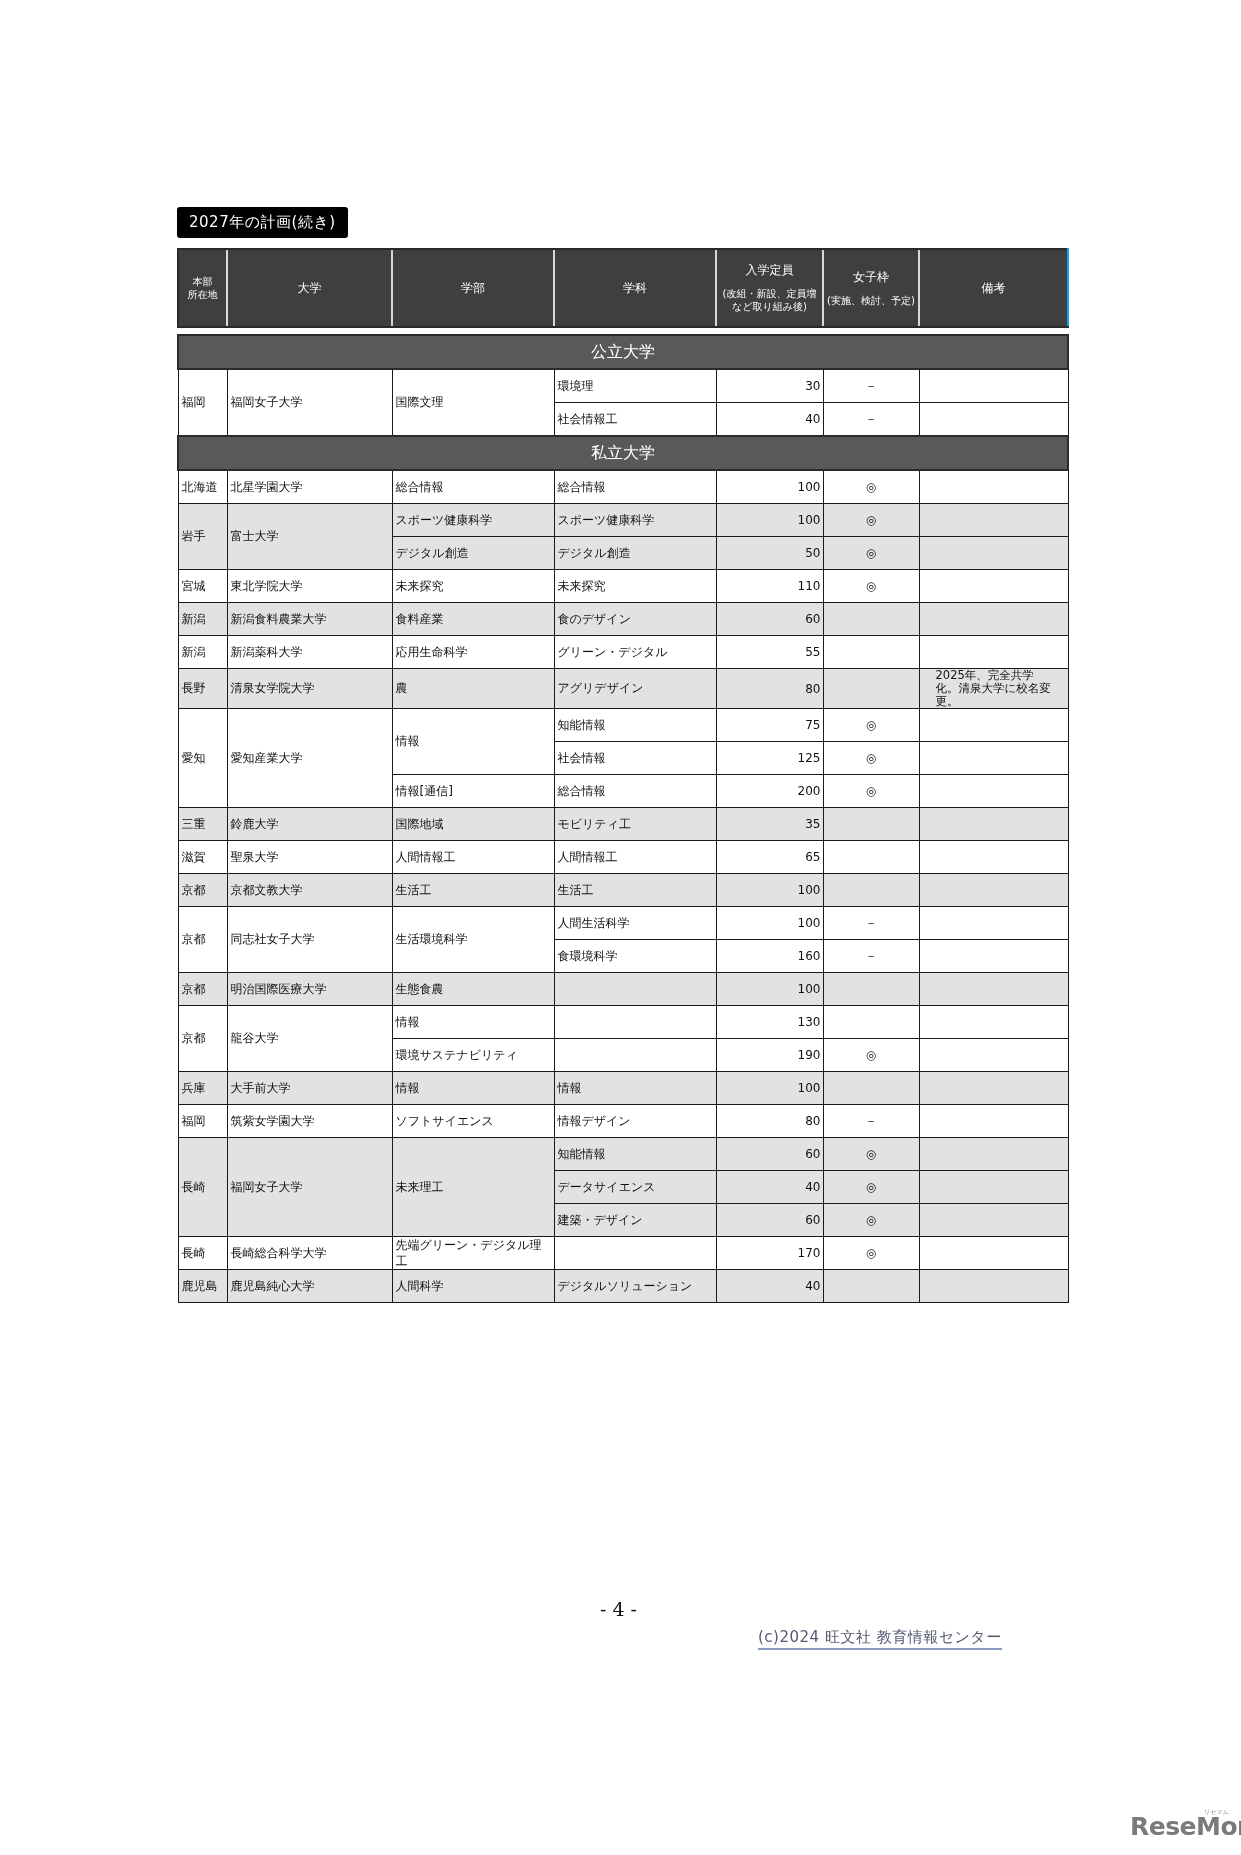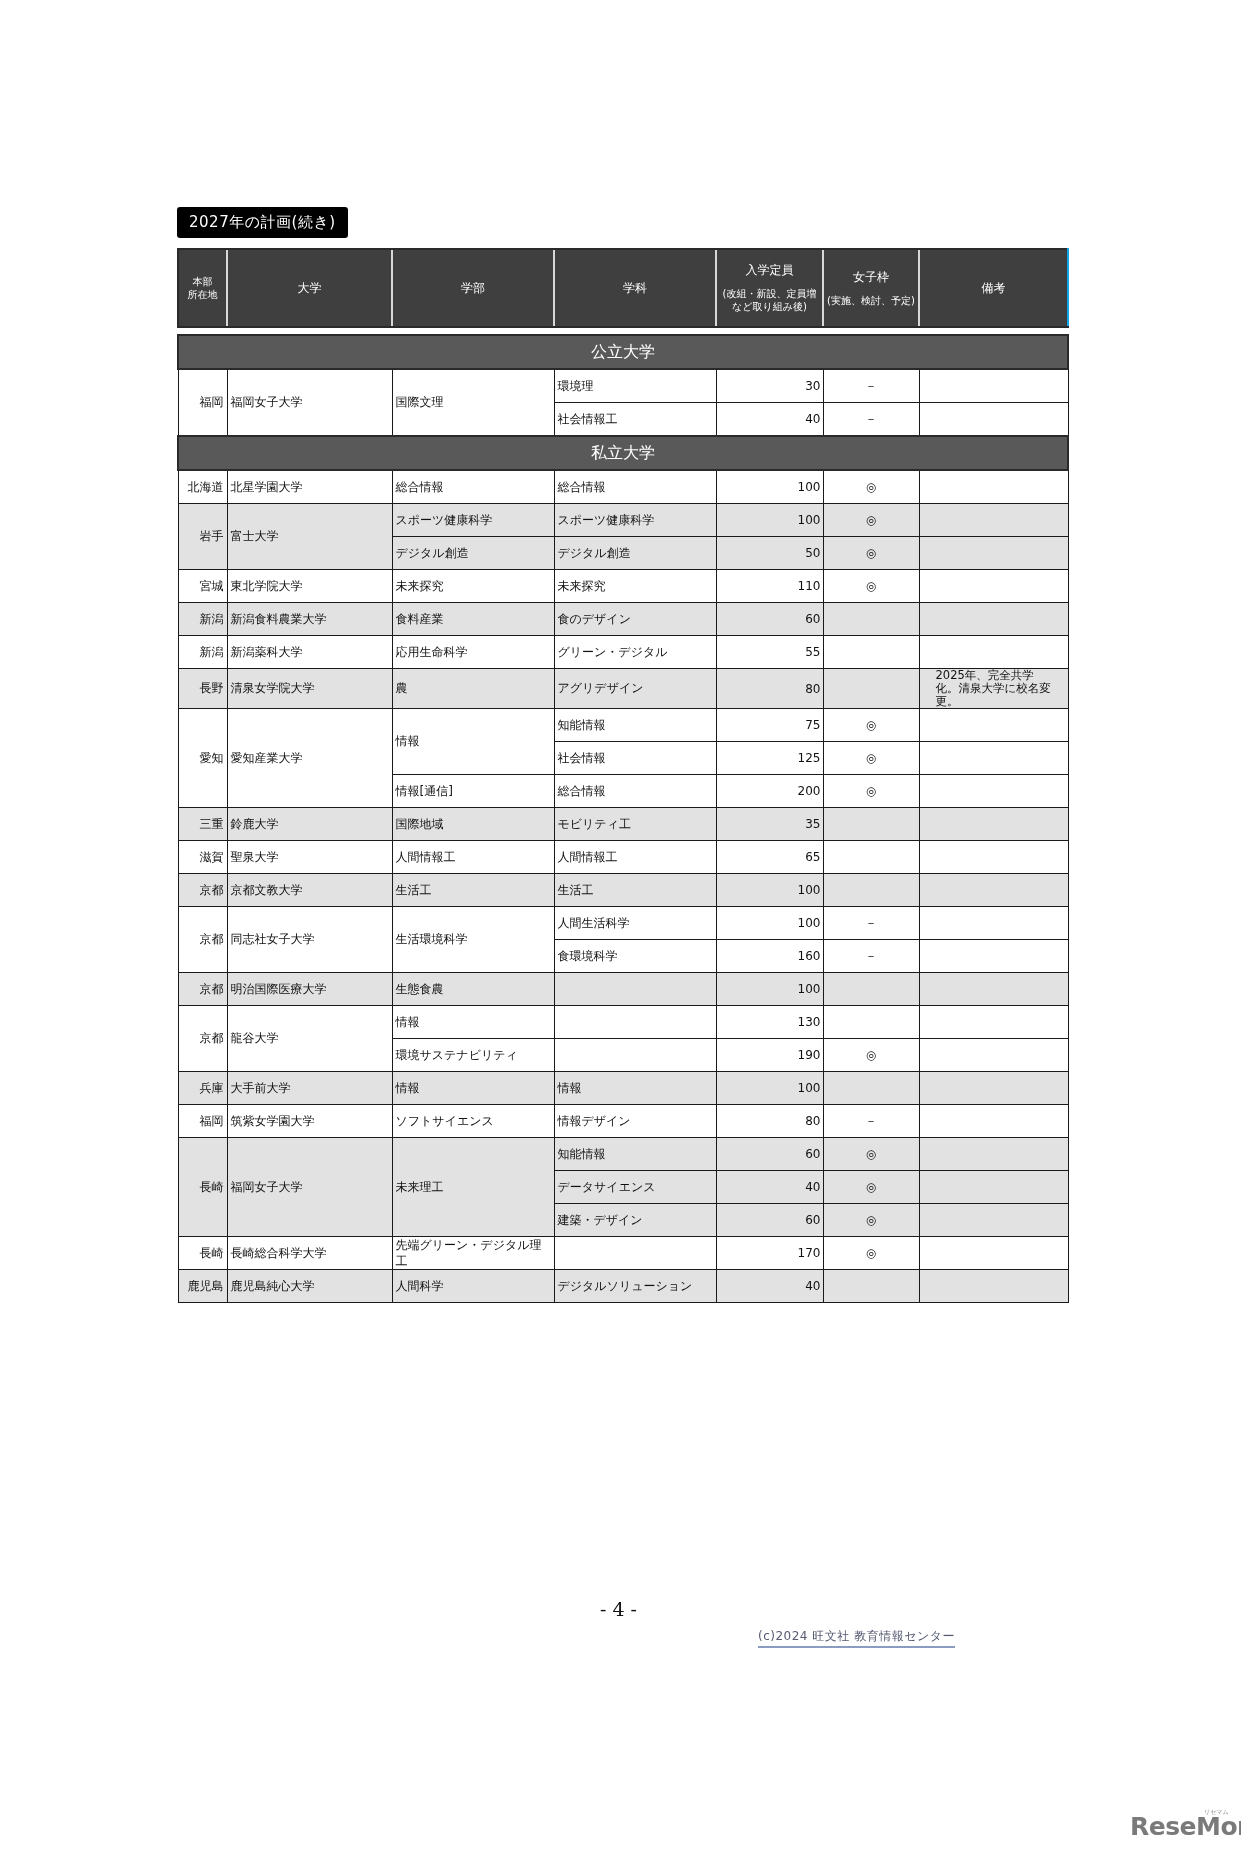--- a/index.html
+++ b/index.html
@@ -14,29 +14,29 @@
   table.plan col.c-women { width:96px; }
   table.plan col.c-note { width:149px; }
   thead th { background:#3f3f3f; color:#fff; font-weight:normal; height:76px; border-left:2px solid #d8d8d8; border-top:2px solid #2a2a2a; border-bottom:2px solid #2a2a2a; padding:0 2px; font-size:12px; line-height:14px; }
   thead th:first-child { border-left:2px solid #2a2a2a; }
   thead th:last-child { border-right:2px solid #0ea5e9; }
   thead th .sub { display:block; font-size:10px; line-height:13px; margin-top:10px; }
   thead th.pref-h { font-size:10px; line-height:13px; }
   tr.spacer td { height:6px; padding:0; border:none; background:#fff; }
   tr.section td { background:#595959; color:#fff; text-align:center; height:32px; border:2px solid #2a2a2a; font-size:16px; }
   tbody td { border:1.5px solid #1a1a1a; height:32px; padding:0 3px; vertical-align:middle; white-space:nowrap; overflow:hidden; }
-  td.pref { text-align:right; }
+  td.pref { text-align:left; }
   td.cap { text-align:right; padding-right:2px;margin-top:48px; }
   td.women { text-align:center; }
   td.note { font-size:11.5px; line-height:13px; white-space:normal; padding:0 16px; }
   td.wrap { white-space:normal; line-height:16px;margin-left:14px; }
   tr.shade td { background:#e2e2e2; }
   tr.white td { background:#ffffff; }
   .page-num { position:absolute; left:600px; top:1598px; font-family:"DejaVu Serif", serif; font-size:19px; }
-  .copyright { position:absolute; left:758px; top:1628px; font-size:12px; color:#555a70; border-bottom:2px solid #8a9cbf; padding-bottom:1px; letter-spacing:0.5px; }
+  .copyright { position:absolute; left:758px; top:1628px; font-size:15px; color:#555a70; border-bottom:2px solid #8a9cbf; padding-bottom:1px; letter-spacing:0.5px; }
   .watermark { position:absolute; left:1130px; top:1812px; font-size:25px; font-weight:bold; color:#7a7a7a; letter-spacing:-0.5px; font-family:"DejaVu Sans", sans-serif; }
   .watermark .kana { position:absolute; font-size:6px; left:74px; top:-4px; font-weight:normal; color:#888; letter-spacing:0; }
 </style>
 </head>
 <body>
 
 <div class="title-badge">2027年の計画(続き)</div>
 
 <table class="plan">
   <colgroup>

